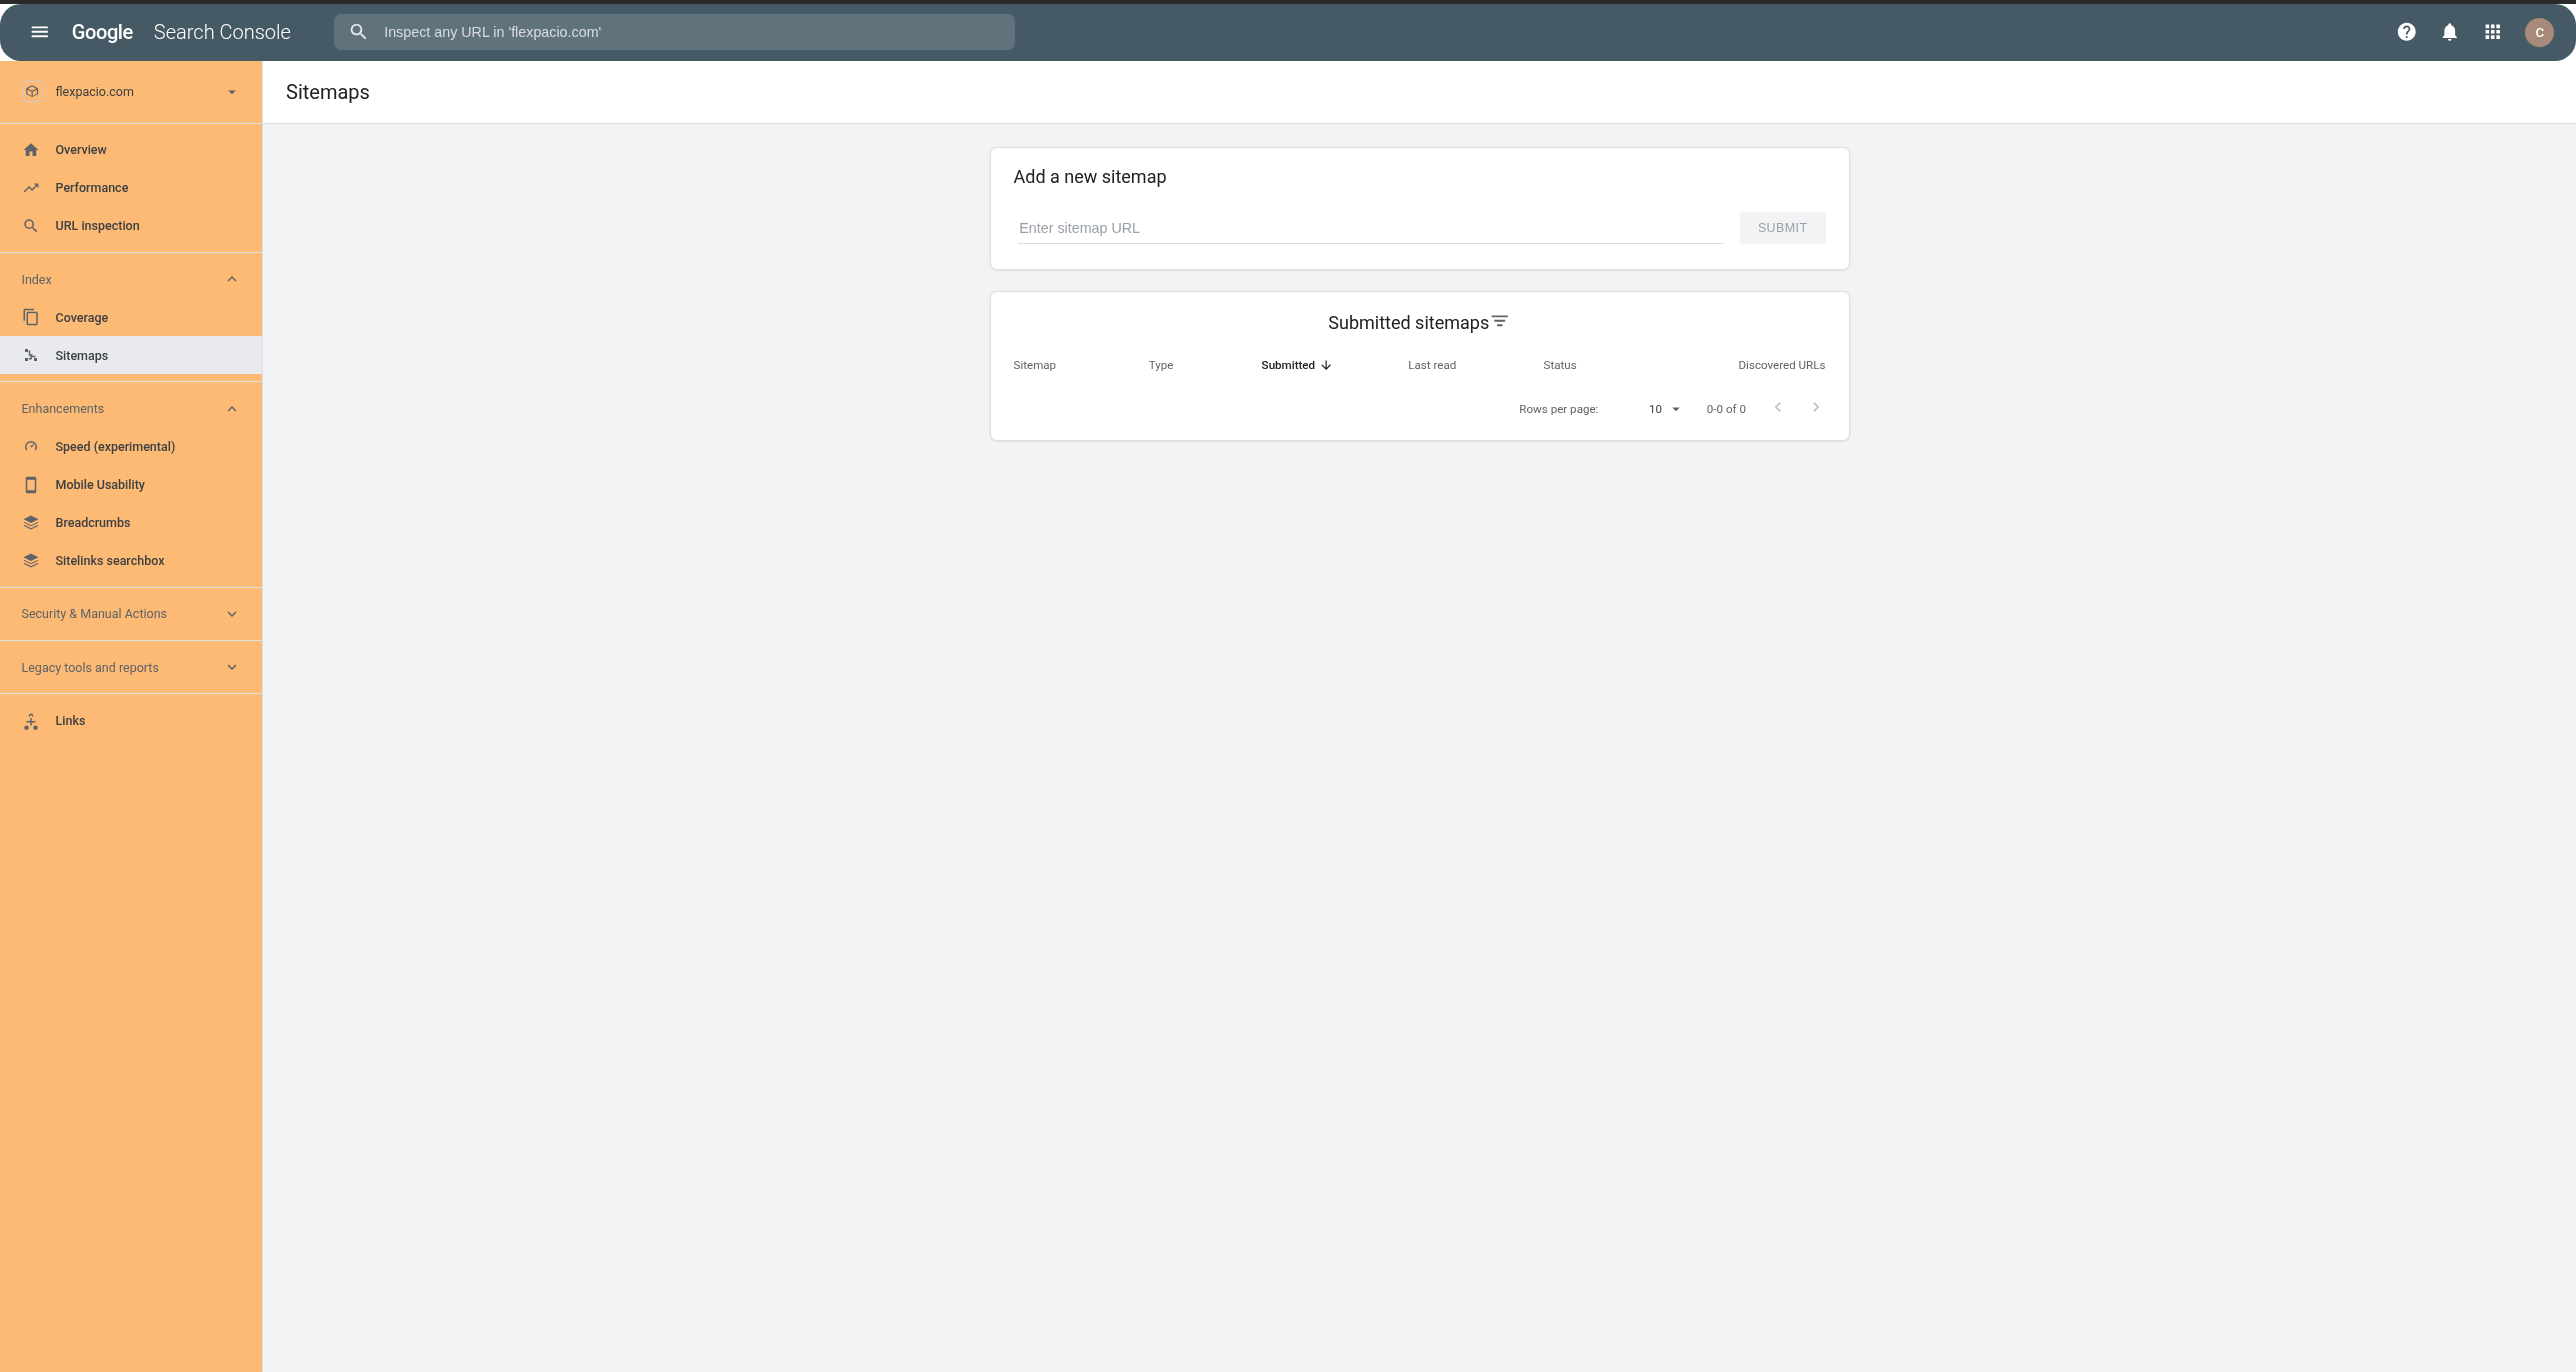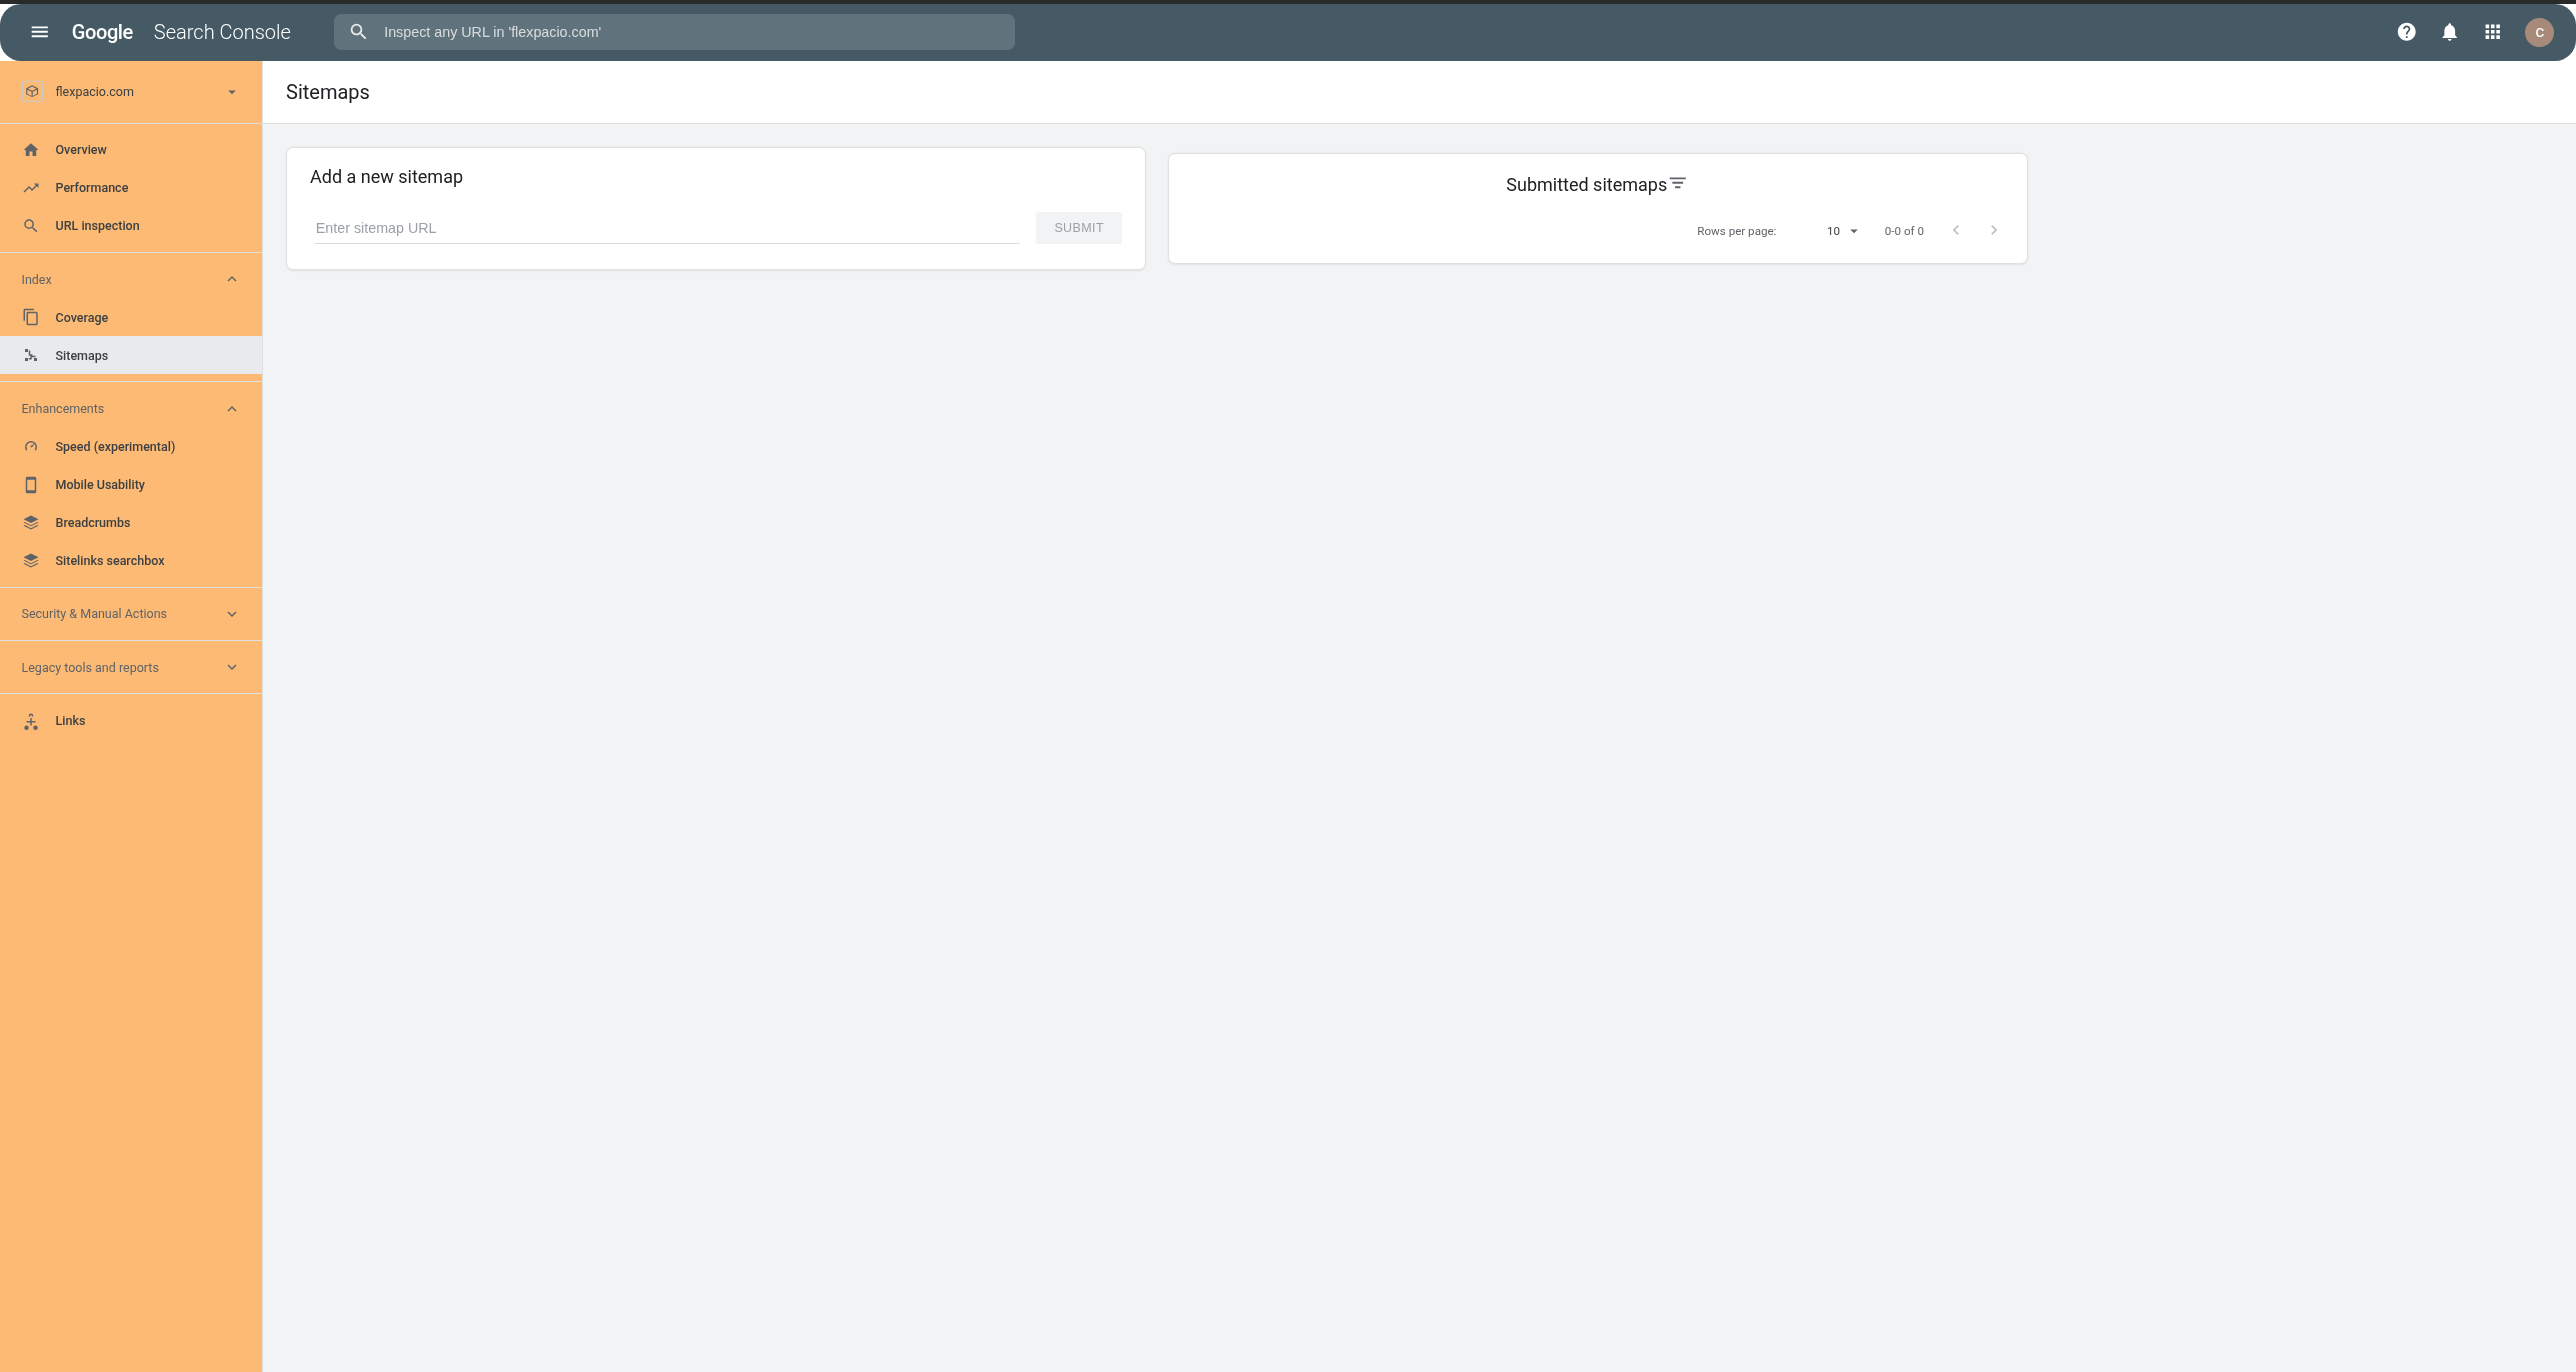--- a/index.html
+++ b/index.html
@@ -146,21 +146,21 @@
 }
 .page-header {
   height: 63px;
   background: #fff;
   border-bottom: 0.9px solid #e0e0e0;
   display: flex;
   align-items: center;
   padding: 0 23px;
 }
 .page-title { font-size: 20px; color: #202124; font-weight: 400; }
-.content { padding: 23px; display: flex; flex-direction: row; align-items: center; gap: 21.5px; }
+.content { padding: 23px; display: flex; flex-direction: column; align-items: center; gap: 21.5px; }
 .card {
   width: 860px;
   background: #fff;
   border-radius: 7.2px;
   border: 0.9px solid #e0e0e0;
   box-shadow: 0 0.9px 1.8px rgba(60,64,67,0.1);
 }
 .card-header { padding: 18px 23px; }
 .card-title { font-size: 18px; color: #202124; font-weight: 400; }
 .add-row {
@@ -398,20 +398,43 @@
       </div>
 
       <div class="card table-card">
         <div class="card-header">
           <div class="card-title">Submitted sitemaps</div>
           <div class="filter-btn">
             <svg viewBox="0 0 24 24">
                 <path d="M3 6h18v2H3V6zm3 5h12v2H6v-2zm3 5h6v2H9v-2z"></path>
               </svg>
           </div>
+        </div>
+        <div class="table-head">
+          <div class="th">
+              <span>Sitemap</span>
+            </div>
+          <div class="th">
+              <span>Type</span>
+            </div>
+          <div class="th sorted">
+            <span>Submitted</span>
+            <svg class="sort-arrow" viewBox="0 0 24 24">
+                <path d="M20 12l-1.41-1.41L13 16.17V4h-2v12.17l-5.58-5.59L4 12l8 8 8-8z"></path>
+              </svg>
+          </div>
+          <div class="th">
+              <span>Last read</span>
+            </div>
+          <div class="th">
+              <span>Status</span>
+            </div>
+          <div class="th right">
+              <span>Discovered URLs</span>
+            </div>
         </div>
         <div class="table-footer">
           <span>Rows per page:</span>
           <div class="rows-select">
             <span>10</span>
             <svg viewBox="0 0 24 24">
                 <path d="M7 10l5 5 5-5z"></path>
               </svg>
           </div>
           <span>0-0 of 0</span>

